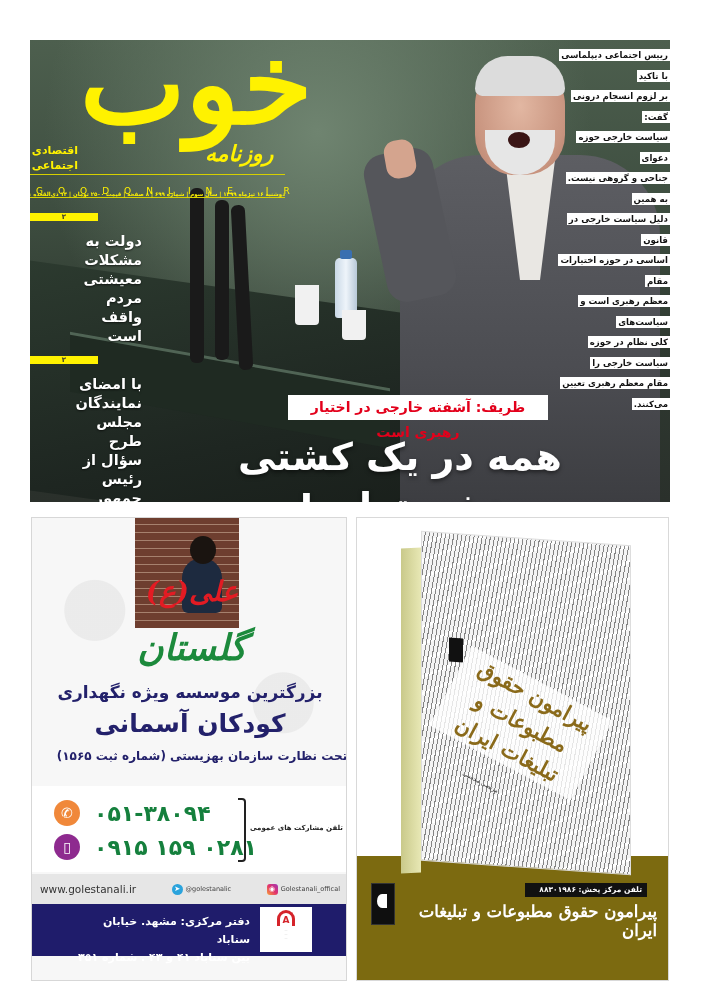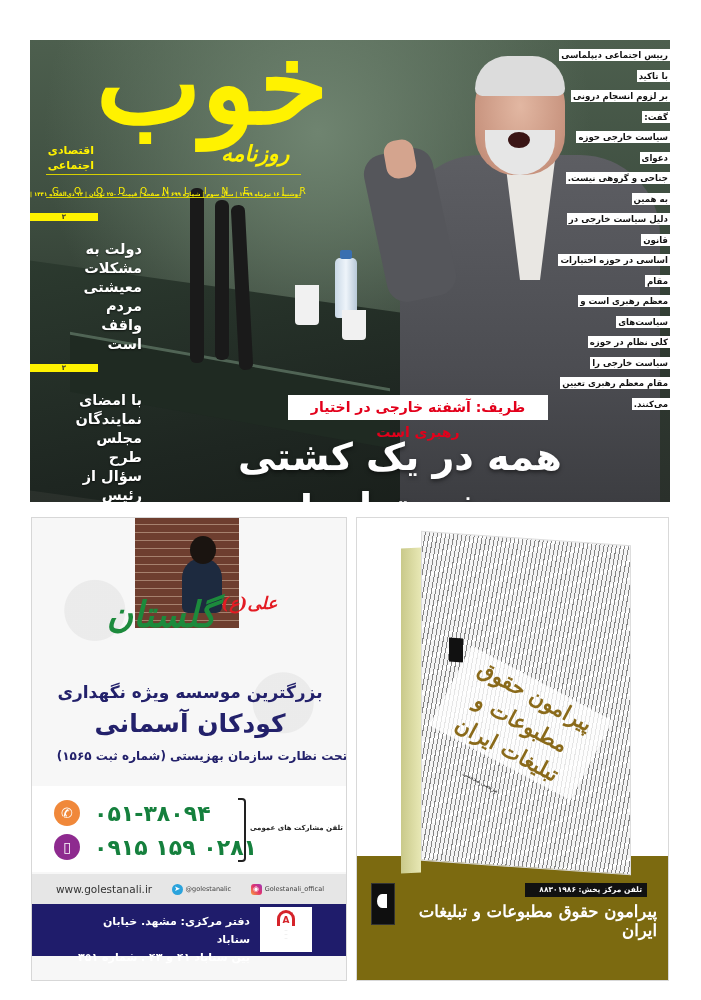--- a/index.html
+++ b/index.html
@@ -49,21 +49,21 @@
   .hair { position:absolute; left:95px; top:-4px; width:90px; height:40px; background:#dcdcdc; border-radius:45px 45px 10px 10px; }
   .beard { position:absolute; left:105px; top:70px; width:70px; height:45px; background:#e6e6e6; border-radius:0 0 35px 35px; }
   .mouth { position:absolute; left:128px; top:72px; width:22px; height:16px; background:#3a1515; border-radius:50%; }
   .arm {
     position: absolute; left: -5px; top: 90px; width: 70px; height: 150px;
     background: #55565b; transform: rotate(-12deg); border-radius: 20px;
   }
   .hand { position:absolute; left: 5px; top: 80px; width: 30px; height: 38px; background:#d4a48e; border-radius: 12px; transform: rotate(-10deg); }
 
   
-  .masthead { position: absolute; left: 16px; top: 0; width: 250px; height: 170px; }
+  .masthead { position: absolute; left: 0; top: 0; width: 250px; height: 170px; }
   .logo-main {
     position: absolute; left: 50px; top: -12px; font-family: "DejaVu Serif", serif;
     font-size: 112px; font-weight: bold; color: #fff200; line-height: 1; direction: rtl;
     letter-spacing: -6px;
   }
   .logo-sub {
     position: absolute; left: 175px; top: 100px; font-family: "DejaVu Serif", serif;
     font-size: 22px; font-weight: bold; color: #fff200; direction: rtl; font-style: italic;
   }
   .tagline { position: absolute; left: 8px; top: 103px; font-size: 11px; color: #fff200; font-weight: bold; line-height: 15px; direction: rtl; text-align: right; width: 40px; }
@@ -71,21 +71,21 @@
     position: absolute; left: 0; top: 134px; width: 255px; font-size: 9px; color: #fff200;
     letter-spacing: 15px; border-top: 1px solid #d6d000; border-bottom: 1px solid #d6d000;
     padding: 11px 0 1px 6px; font-family: "DejaVu Sans", sans-serif;
   }
   .dateline { position: absolute; left: 0; top: 151px; width: 255px; font-size: 5.5px; color: #fff200; direction: rtl; text-align: center; white-space: nowrap; font-weight: bold; }
 
   
   .teasers { position: absolute; left: 0; top: 173px; width: 118px; }
   .teaser { margin-bottom: 10px; }
   .teaser-bar { height: 8px; width: 68px; background: #fff200; position: relative; font-size: 7px; color: #333; text-align: center; line-height: 8px; font-weight: bold; }
-  .teaser-text { color: #ffffff; font-weight: bold; font-size: 14.5px; line-height: 19px; direction: rtl; text-align: right; margin-top: 19px; padding-right: 6px; text-shadow: 0 1px 2px rgba(0,0,0,0.6); padding-left: 44px; }
+  .teaser-text { color: #ffffff; font-weight: bold; font-size: 14.5px; line-height: 19px; direction: rtl; text-align: right; margin-top: 11px; padding-right: 6px; text-shadow: 0 1px 2px rgba(0,0,0,0.6); padding-left: 44px; }
 
   
   .quote { position: absolute; right: 0; top: 3px; width: 112px; direction: rtl; text-align: right; }
   .quote span {
     display: inline; background: #ffffff; color: #111; font-size: 8.6px; font-weight: bold;
     line-height: 15.5px; padding: 1px 2px; box-decoration-break: clone; -webkit-box-decoration-break: clone;
   }
 
   
   .kicker {
@@ -115,31 +115,31 @@
     background:
       repeating-linear-gradient(0deg, #6e3e2f 0 7px, #a6816e 7px 8px),
       #7a4533;
   }
   .child { position:absolute; left: 150px; top: 40px; width: 40px; height: 55px; background:#1d2a3f; border-radius: 20px 20px 6px 6px; }
   .child::before { content:""; position:absolute; left:8px; top:-22px; width:26px; height:28px; background:#1a1410; border-radius:50%; }
   .logo-ad {
     position: absolute; left: 60px; top: 75px; width: 200px; height: 55px; direction: rtl; text-align: center;
   }
   .logo-ad .g { font-family: "DejaVu Serif", serif; font-size: 36px; font-weight: bold; color: #1c8a3c; font-style: italic; }
-  .logo-ad .a { font-family: "DejaVu Serif", serif; font-size: 17px; font-weight: bold; color: #e31b23; font-style: italic; position: relative; top: -18px; }
+  .logo-ad .a { font-family: "DejaVu Serif", serif; font-size: 28px; font-weight: bold; color: #e31b23; font-style: italic; position: relative; top: -18px; }
   .ad-line1 { position: absolute; left: 0; top: 164px; width: 316px; text-align: center; direction: rtl; color: #23216b; font-weight: bold; font-size: 17px; }
   .ad-line2 { position: absolute; left: 0; top: 191px; width: 316px; text-align: center; direction: rtl; color: #23216b; font-weight: bold; font-size: 25px; letter-spacing: 3px; }
   .ad-line3 { position: absolute; left: 12px; top: 231px; width: 316px; text-align: center; direction: rtl; color: #23216b; font-weight: bold; font-size: 12px; }
   .phones { position: absolute; left: 0; top: 268px; width: 316px; height: 86px; background: #ffffff; }
   .phone-row { position: absolute; left: 22px; height: 30px; display: flex; align-items: center; }
   .phone-icon { width: 26px; height: 26px; border-radius: 50%; display: flex; align-items: center; justify-content: center; color: #fff; font-size: 14px; }
   .phone-num { font-size: 22px; font-weight: bold; color: #15803d; margin-left: 14px; letter-spacing: 3px; direction: ltr; }
   .brace { position: absolute; left: 206px; top: 12px; width: 8px; height: 64px; border-right: 2px solid #222; border-top: 2px solid #222; border-bottom: 2px solid #222; border-radius: 0 4px 4px 0; }
   .phones-label { position: absolute; left: 218px; top: 38px; font-size: 7px; font-weight: bold; color: #222; direction: rtl; }
-  .socials { position: absolute; left: 0; top: 356px; width: 316px; height: 30px; background: #e6e6e6; display: flex; align-items: center; justify-content: space-between; padding: 0 24px; font-size: 6.5px; color: #444; }
+  .socials { position: absolute; left: 0; top: 356px; width: 316px; height: 30px; background: #e6e6e6; display: flex; align-items: center; justify-content: space-between; padding: 0 8px; font-size: 6.5px; color: #444; }
   .socials .web { font-size: 10.5px; color: #333; }
   .soc { display: flex; align-items: center; gap: 3px; }
   .tg { width: 11px; height: 11px; border-radius: 50%; background: #2aa3dc; color:#fff; font-size:7px; display:flex; align-items:center; justify-content:center; }
   .ig { width: 11px; height: 11px; border-radius: 3px; background: linear-gradient(45deg,#f7a23a,#e3336c,#9b37b8); color:#fff; font-size:7px; display:flex; align-items:center; justify-content:center; }
   .address { position: absolute; left: 0; top: 386px; width: 316px; height: 52px; background: #1f1c6b; }
   .address-text { position: absolute; left: 40px; top: 9px; width: 178px; color: #ffffff; font-weight: bold; font-size: 11px; line-height: 18px; direction: rtl; text-align: right; }
   .badge-logo { position: absolute; left: 228px; top: 3px; width: 52px; height: 45px; background: #ffffff; display: flex; flex-direction: column; align-items: center; padding-top: 3px; }
   .badge-logo .arc { width: 18px; height: 16px; border: 3px solid #d5232a; border-bottom: none; border-radius: 10px 10px 0 0; color: #d5232a; font-size: 9px; font-weight: bold; text-align: center; line-height: 14px; }
   .badge-logo .mini { font-size: 3px; color: #555; margin-top: 2px; line-height: 4px; text-align: center; }
 

